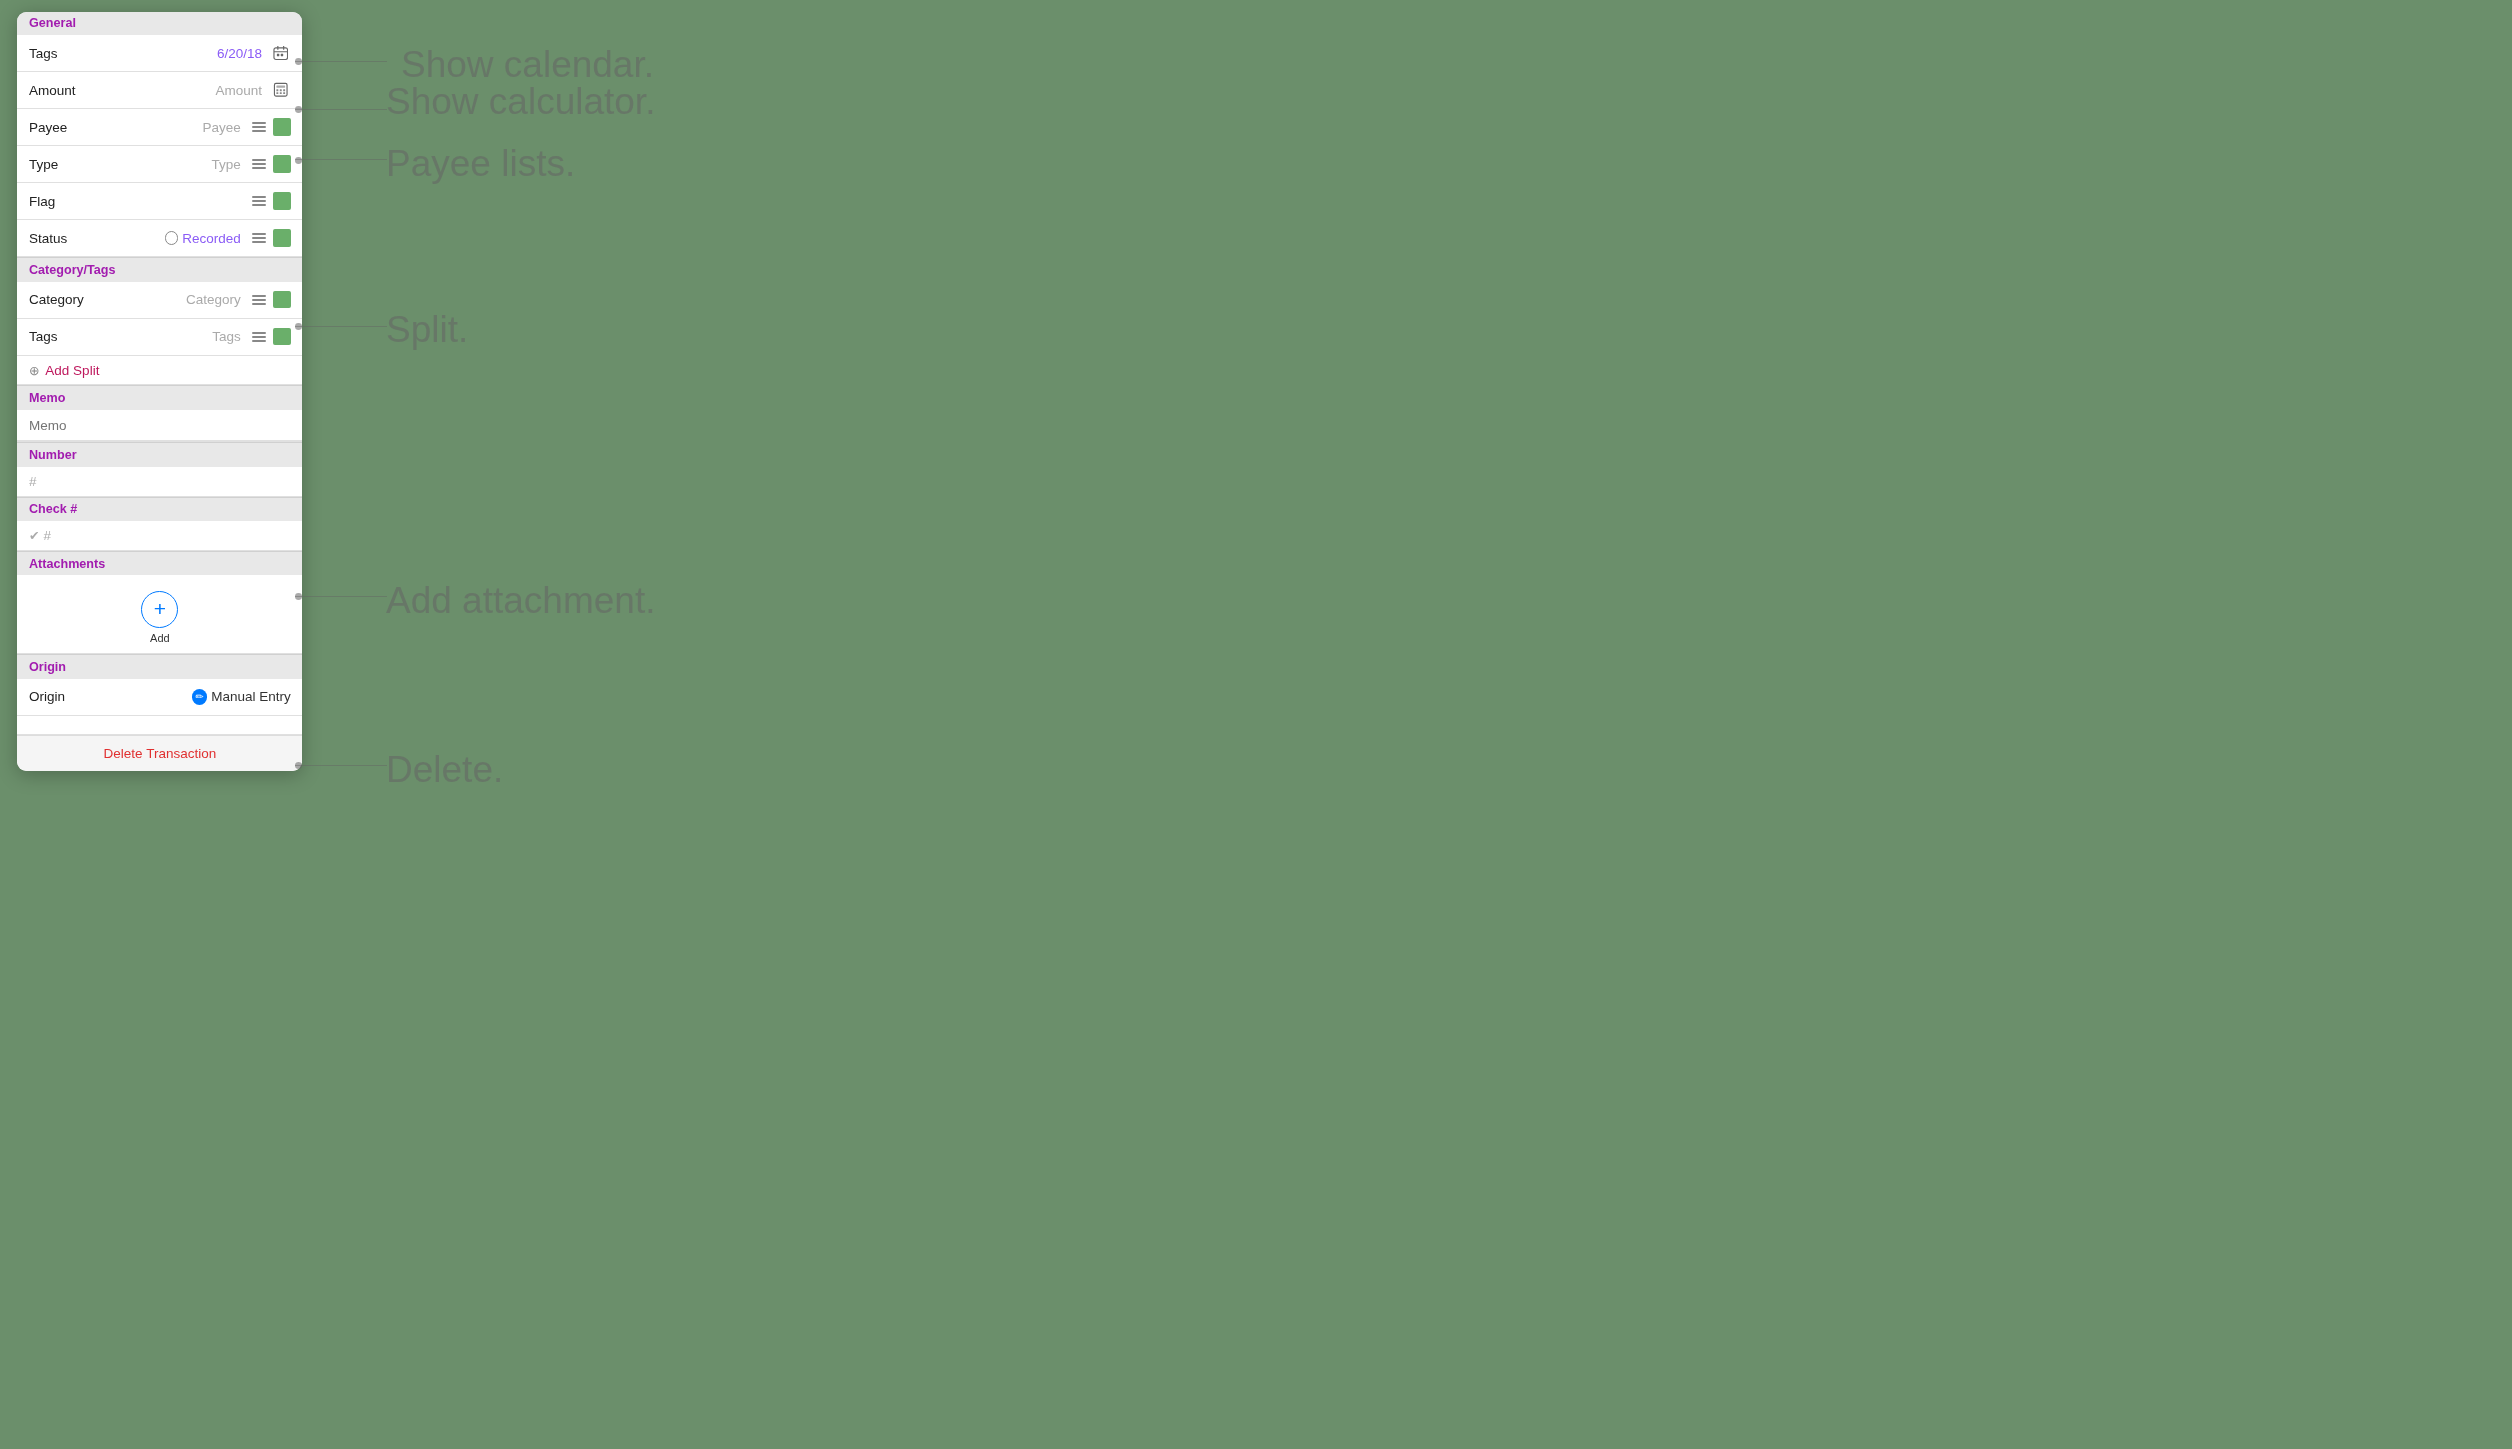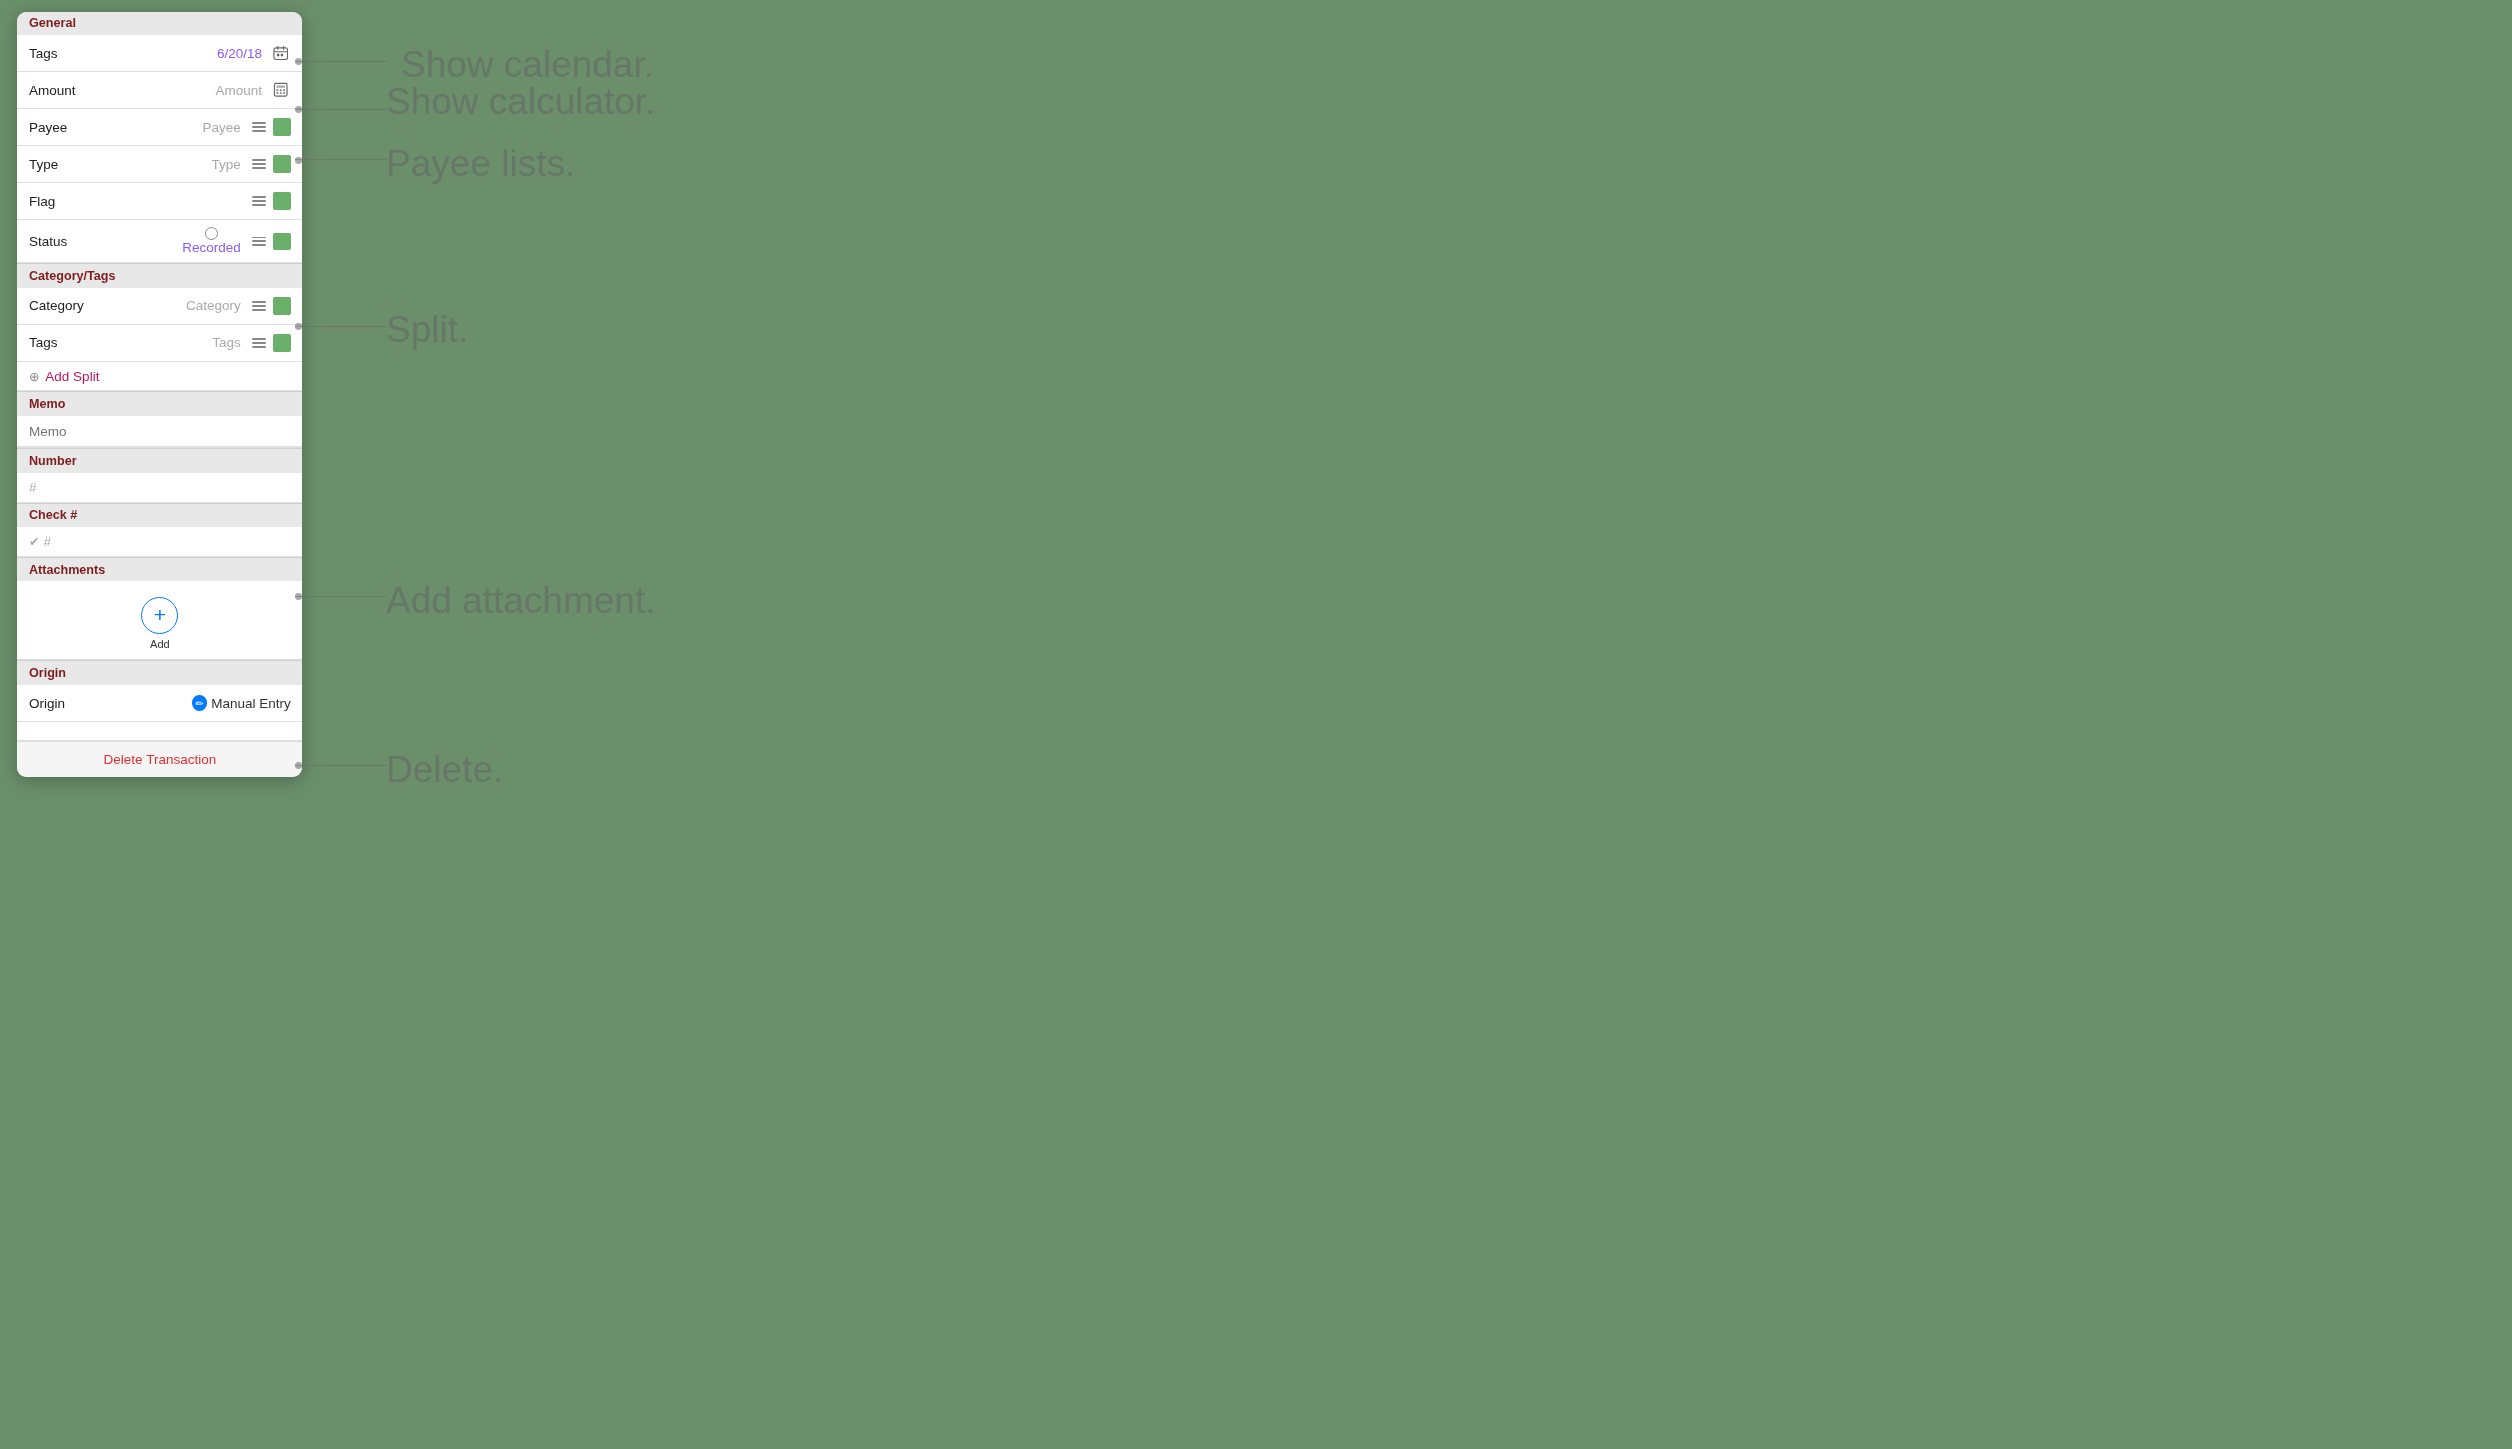--- a/index.html
+++ b/index.html
@@ -24,21 +24,21 @@
       box-shadow: 0 3.9px 19.3px rgba(0,0,0,0.25);
       overflow: hidden;
     }
 
     
     .section-header {
       background: #e8e8e8;
       padding: 4.8px 11.6px;
       font-size: 12.6px;
       font-weight: 600;
-      color: #7f1d1d;
+      color: #a21caf;
       border-top: 1px solid #d0d0d0;
     }
 
     .section-header:first-child {
       border-top: none;
     }
 
     
     .form-row {
       display: flex;
@@ -345,21 +345,21 @@
         <span></span>
           <span></span>
           <span></span>
       </span>
     </span>
     <div class="color-square" style="background:#6aaf6a;"></div>
   </div>
 
   <div class="form-row">
     <span class="row-label">Status</span>
-    <div style="display:flex;align-items:center;margin-left:auto;flex-direction:column;">
+    <div style="display:flex;align-items:center;margin-left:auto;">
       <span class="radio-circle"></span>
       <span class="row-value has-value" style="margin-left:0;">Recorded</span>
     </div>
     <span class="icon-btn">
       <span class="lines-icon">
         <span></span>
           <span></span>
           <span></span>
       </span>
     </span>

